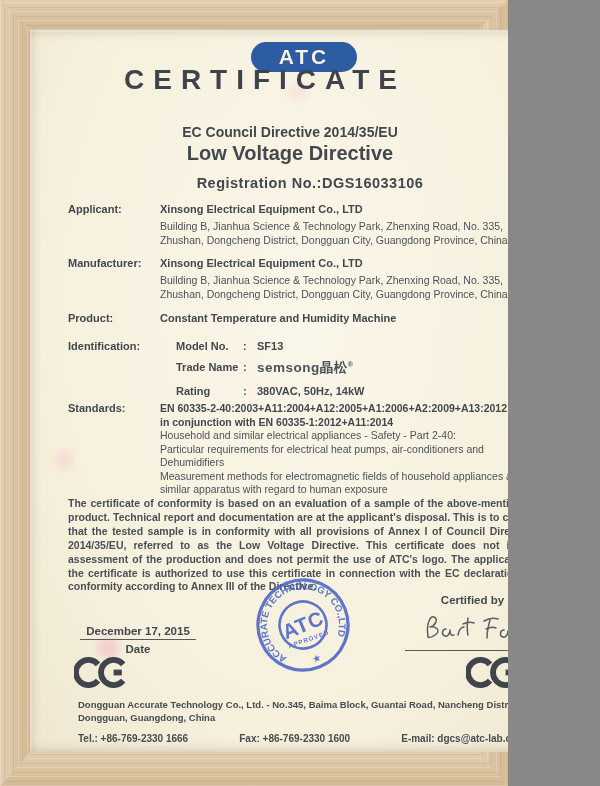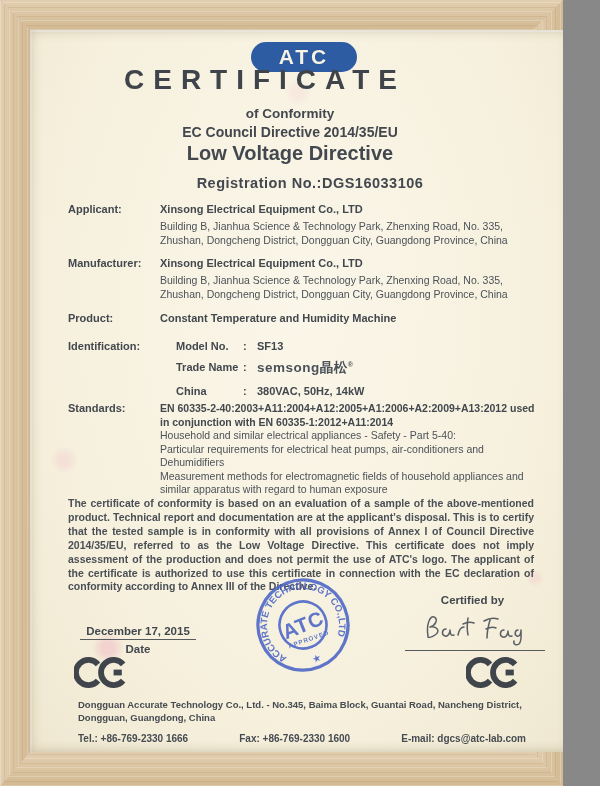--- a/index.html
+++ b/index.html
@@ -1,17 +1,17 @@
 <!DOCTYPE html>
 <html><head>
 <meta charset="utf-8">
 <style>
   html,body{margin:0;padding:0;background:#888;}
   #shot{
-    position:relative;width:563px;height:786px;overflow:hidden;
+    position:relative;width:508px;height:786px;overflow:hidden;
     font-family:"Liberation Sans", sans-serif;
     background:#f9a8d4;
   }
   
   .wood{position:absolute;background-color:#dcc49e;}
   .wood.h{background-image:
     repeating-linear-gradient(0deg, rgba(255,255,255,0.22) 0 1px, rgba(255,255,255,0) 1px 4px, rgba(146,112,64,0.14) 4px 5px, rgba(255,255,255,0) 5px 9px),
     linear-gradient(180deg, rgba(255,255,255,0.18), rgba(120,90,45,0.10));}
   .wood.v{background-image:
     repeating-linear-gradient(90deg, rgba(255,255,255,0.22) 0 1px, rgba(255,255,255,0) 1px 4px, rgba(146,112,64,0.14) 4px 5px, rgba(255,255,255,0) 5px 9px),
@@ -83,21 +83,20 @@
 
   <div class="wood h" id="frame-top"></div>
   <div class="wood h" id="frame-bottom"></div>
   <div class="wood v" id="frame-left"></div>
   <div class="wood v" id="frame-right"></div>
 
   <div id="paper"></div>
 
   <div class="abs" id="atc-pill">ATC</div>
   <div class="abs" id="cert-title">CERTIFICATE</div>
-  <div class="abs b ctr" id="sub-conformity">of Conformity</div>
   <div class="abs b ctr" id="directive1">EC Council Directive 2014/35/EU</div>
   <div class="abs b ctr" id="directive2">Low Voltage Directive</div>
   <div class="abs b ctr" id="registration">Registration No.:DGS16033106</div>
 
   <div class="abs t b lbl" style="top:203px;">Applicant:</div>
   <div class="abs t b val" style="top:203px;font-size:11px;">Xinsong Electrical Equipment Co., LTD</div>
   <div class="abs t val" style="top:220px;">Building B, Jianhua Science &amp; Technology Park, Zhenxing Road, No. 335, Zhushan, Dongcheng District, Dongguan City, Guangdong Province, China</div>
 
   <div class="abs t b lbl" style="top:257px;">Manufacturer:</div>
   <div class="abs t b val" style="top:257px;font-size:11px;">Xinsong Electrical Equipment Co., LTD</div>
@@ -114,29 +113,29 @@
     <span class="abs t b subval" style="top:340px;">SF13</span>
   </div>
 
   <div>
     <span class="abs t b subname" style="top:361px;">Trade Name</span>
     <span class="abs t b subcolon" style="top:361px;">:</span>
     <span class="abs subval trade-logo" style="top:359px;"><span>semsong晶松</span><sup>®</sup></span>
   </div>
 
   <div>
-    <span class="abs t b subname" style="top:385px;">China</span>
+    <span class="abs t b subname" style="top:385px;">Rating</span>
     <span class="abs t b subcolon" style="top:385px;">:</span>
     <span class="abs t b subval" style="top:385px;">380VAC, 50Hz, 14kW</span>
   </div>
 
   <div class="abs t b lbl" style="top:402px;">Standards:</div>
   <div class="abs t val" style="top:402px;">
     <div class="std-line std-bold">EN 60335-2-40:2003+A11:2004+A12:2005+A1:2006+A2:2009+A13:2012 used in conjunction with EN 60335-1:2012+A11:2014</div>
-    <div class="std-line">Household and similar electrical appliances - Safety - Part 5-40:</div>
+    <div class="std-line">Household and similar electrical appliances - Safety - Part 2-40:</div>
     <div class="std-line">Particular requirements for electrical heat pumps, air-conditioners and Dehumidifiers</div>
     <div class="std-line">Measurement methods for electromagnetic fields of household appliances and similar apparatus with regard to human exposure</div>
   </div>
 
   <div class="abs" id="declaration">The certificate of conformity is based on an evaluation of a sample of the above-mentioned product. Technical report and documentation are at the applicant's disposal. This is to certify that the tested sample is in conformity with all provisions of Annex I of Council Directive 2014/35/EU, referred to as the Low Voltage Directive. This certificate does not imply assessment of the production and does not permit the use of ATC's logo. The applicant of the certificate is authorized to use this certificate in connection with the EC declaration of conformity according to Annex III of the Directive.</div>
 
   <svg class="abs stamp-svg" width="130" height="130" viewBox="0 0 130 130">
     <g transform="rotate(-22 65 65)" opacity="0.88">
       <circle cx="65" cy="65" r="45" fill="none" stroke="#4a64c6" stroke-width="3.2"></circle>
       <circle cx="65" cy="65" r="23.5" fill="none" stroke="#4a64c6" stroke-width="2.6"></circle>

